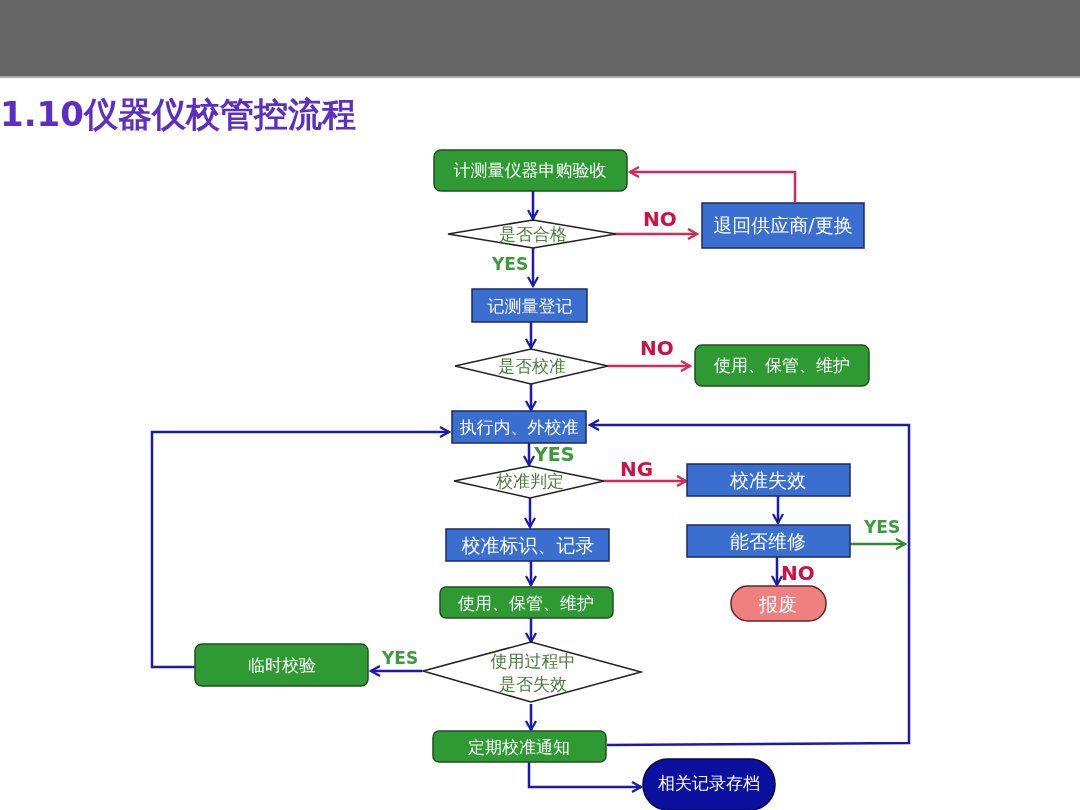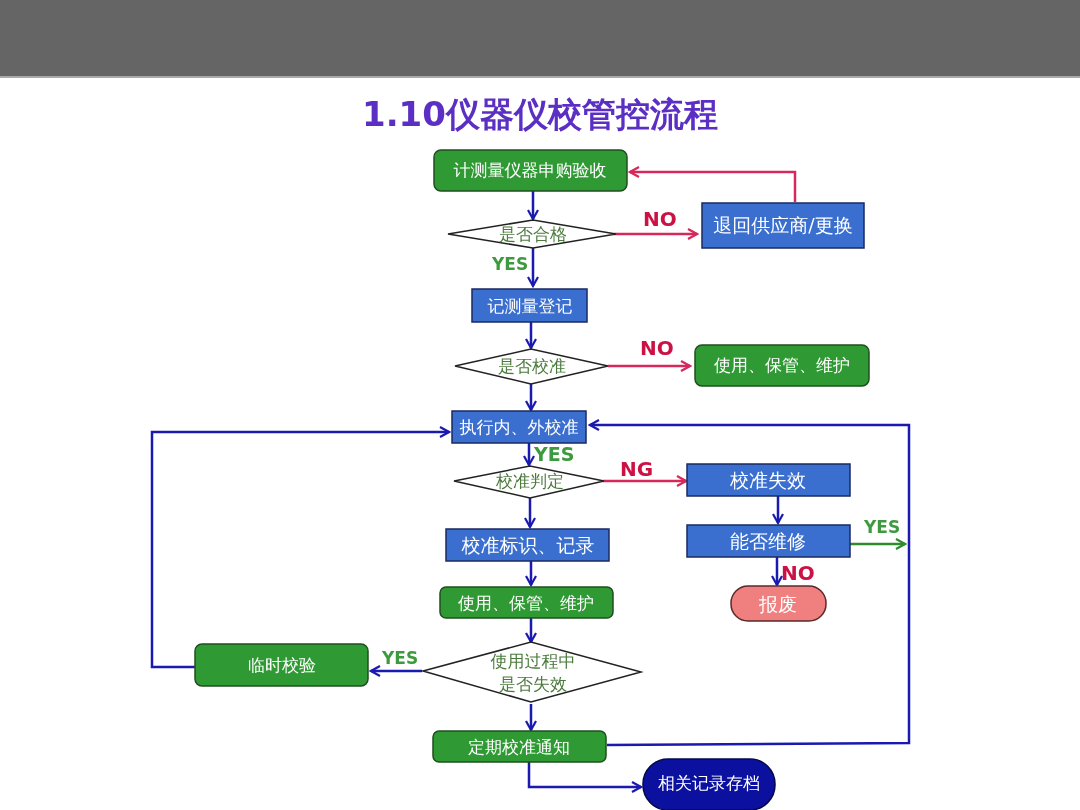--- a/index.html
+++ b/index.html
@@ -1,20 +1,20 @@
 <!DOCTYPE html>
 <html><head>
 <meta charset="utf-8">
 <style>
   html, body { margin: 0; padding: 0; }
   body { width: 1080px; height: 810px; background: #ffffff; position: relative; overflow: hidden;
          font-family: "DejaVu Serif", "Liberation Serif", serif; }
   .topbar { position: absolute; left: 0; top: 0; width: 1080px; height: 76px; background: #656565;
             border-bottom: 2px solid #a9a9a9; }
-  .title { position: absolute; left: 0; width: 1080px; top: 92px; text-align: center;
+  .title { position: absolute; left: 0; width: 1080px; top: 92px; 
            font-family: "DejaVu Sans", "Liberation Sans", sans-serif; font-weight: bold;
            font-size: 34px; color: #5b2fc4; letter-spacing: 0px; }
   svg.diagram { position: absolute; left: 0; top: 0; }
   .node-text { font-family: "DejaVu Serif", "Liberation Serif", serif; font-size: 17px; fill: #ffffff; }
   .dia-text { font-family: "DejaVu Serif", "Liberation Serif", serif; font-size: 17px; fill: #4a7a3c; }
   .lbl { font-family: "DejaVu Sans", "Liberation Sans", sans-serif; font-weight: bold; }
   .lbl-no { fill: #cc1144; font-size: 20px; }
   .lbl-yes { fill: #3e9a3e; font-size: 17px; }
   .lbl-yes-big { fill: #3e9a3e; font-size: 19px; }
 </style>

